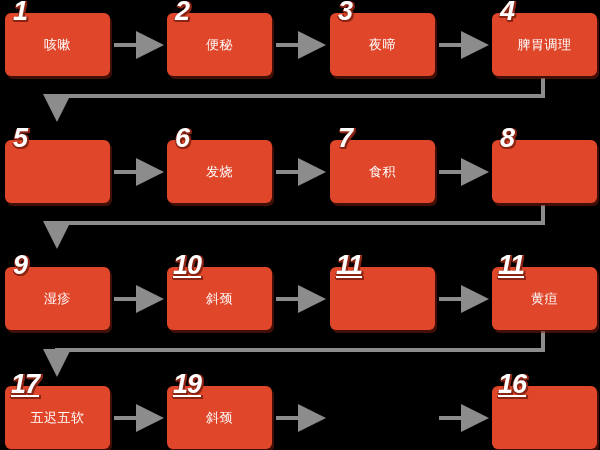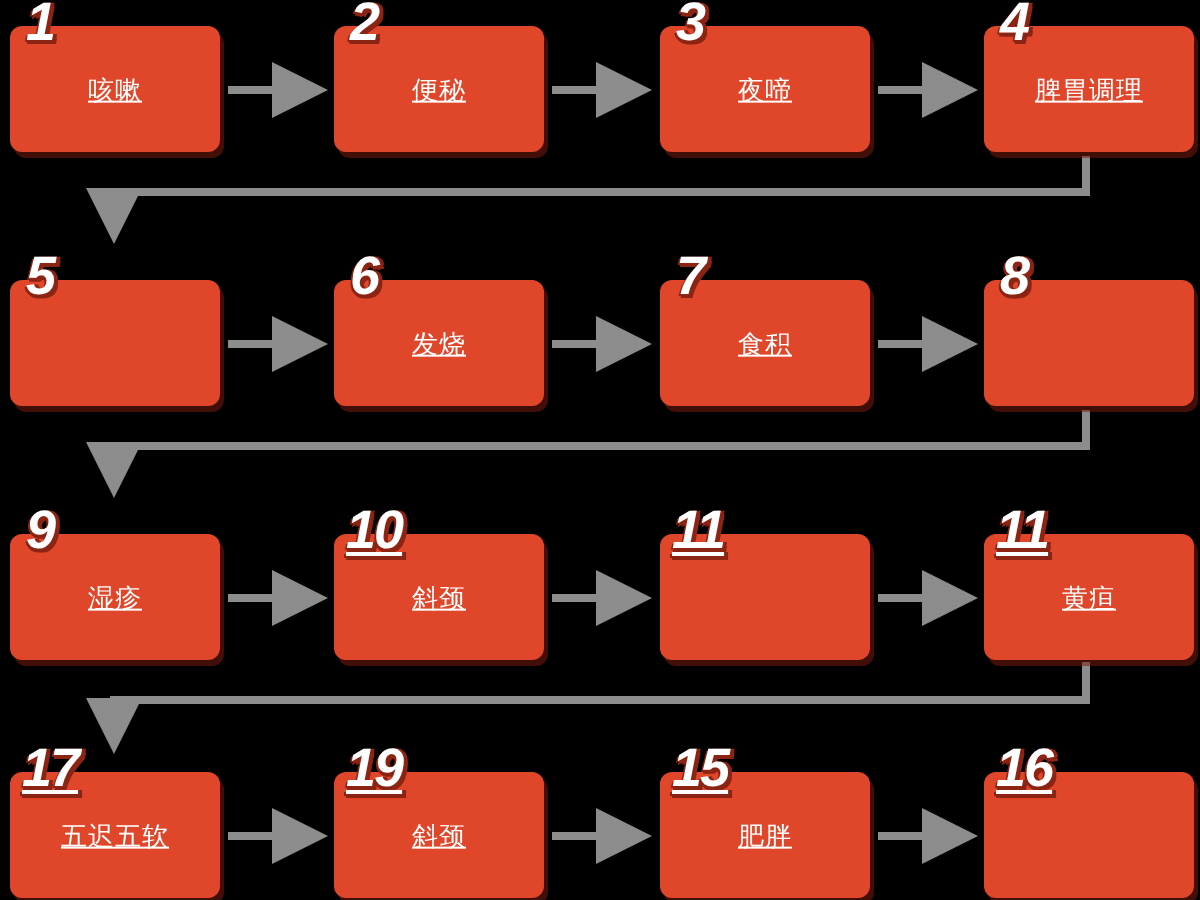--- a/index.html
+++ b/index.html
@@ -41,21 +41,20 @@
     left: 0;
     right: 0;
     top: 50%;
     transform: translateY(-48%);
     text-align: center;
     color: #ffffff;
     font-size: 13px;
     line-height: 16px;
     letter-spacing: 0.5px;
     white-space: nowrap;
-    text-decoration: underline;
   }
   .node-number {
     position: absolute;
     left: 8px;
     top: -15px;
     font-size: 27px;
     font-weight: bold;
     font-style: italic;
     color: #ffffff;
     line-height: 27px;
@@ -155,21 +154,17 @@
   </div>
 
   <div class="node num-wide" style="left:5px; top:386px;">
     <span class="node-number">17</span>
     <span class="node-label">五迟五软</span>
   </div>
   <div class="node num-wide" style="left:167px; top:386px;">
     <span class="node-number">19</span>
     <span class="node-label">斜颈</span>
   </div>
-  <div class="node num-wide" style="left:330px; top:386px;">
-    <span class="node-number">15</span>
-    <span class="node-label">肥胖</span>
-  </div>
   <div class="node num-wide" style="left:492px; top:386px;">
     <span class="node-number">16</span>
   </div>
 
 </div>
 
 </body></html>

